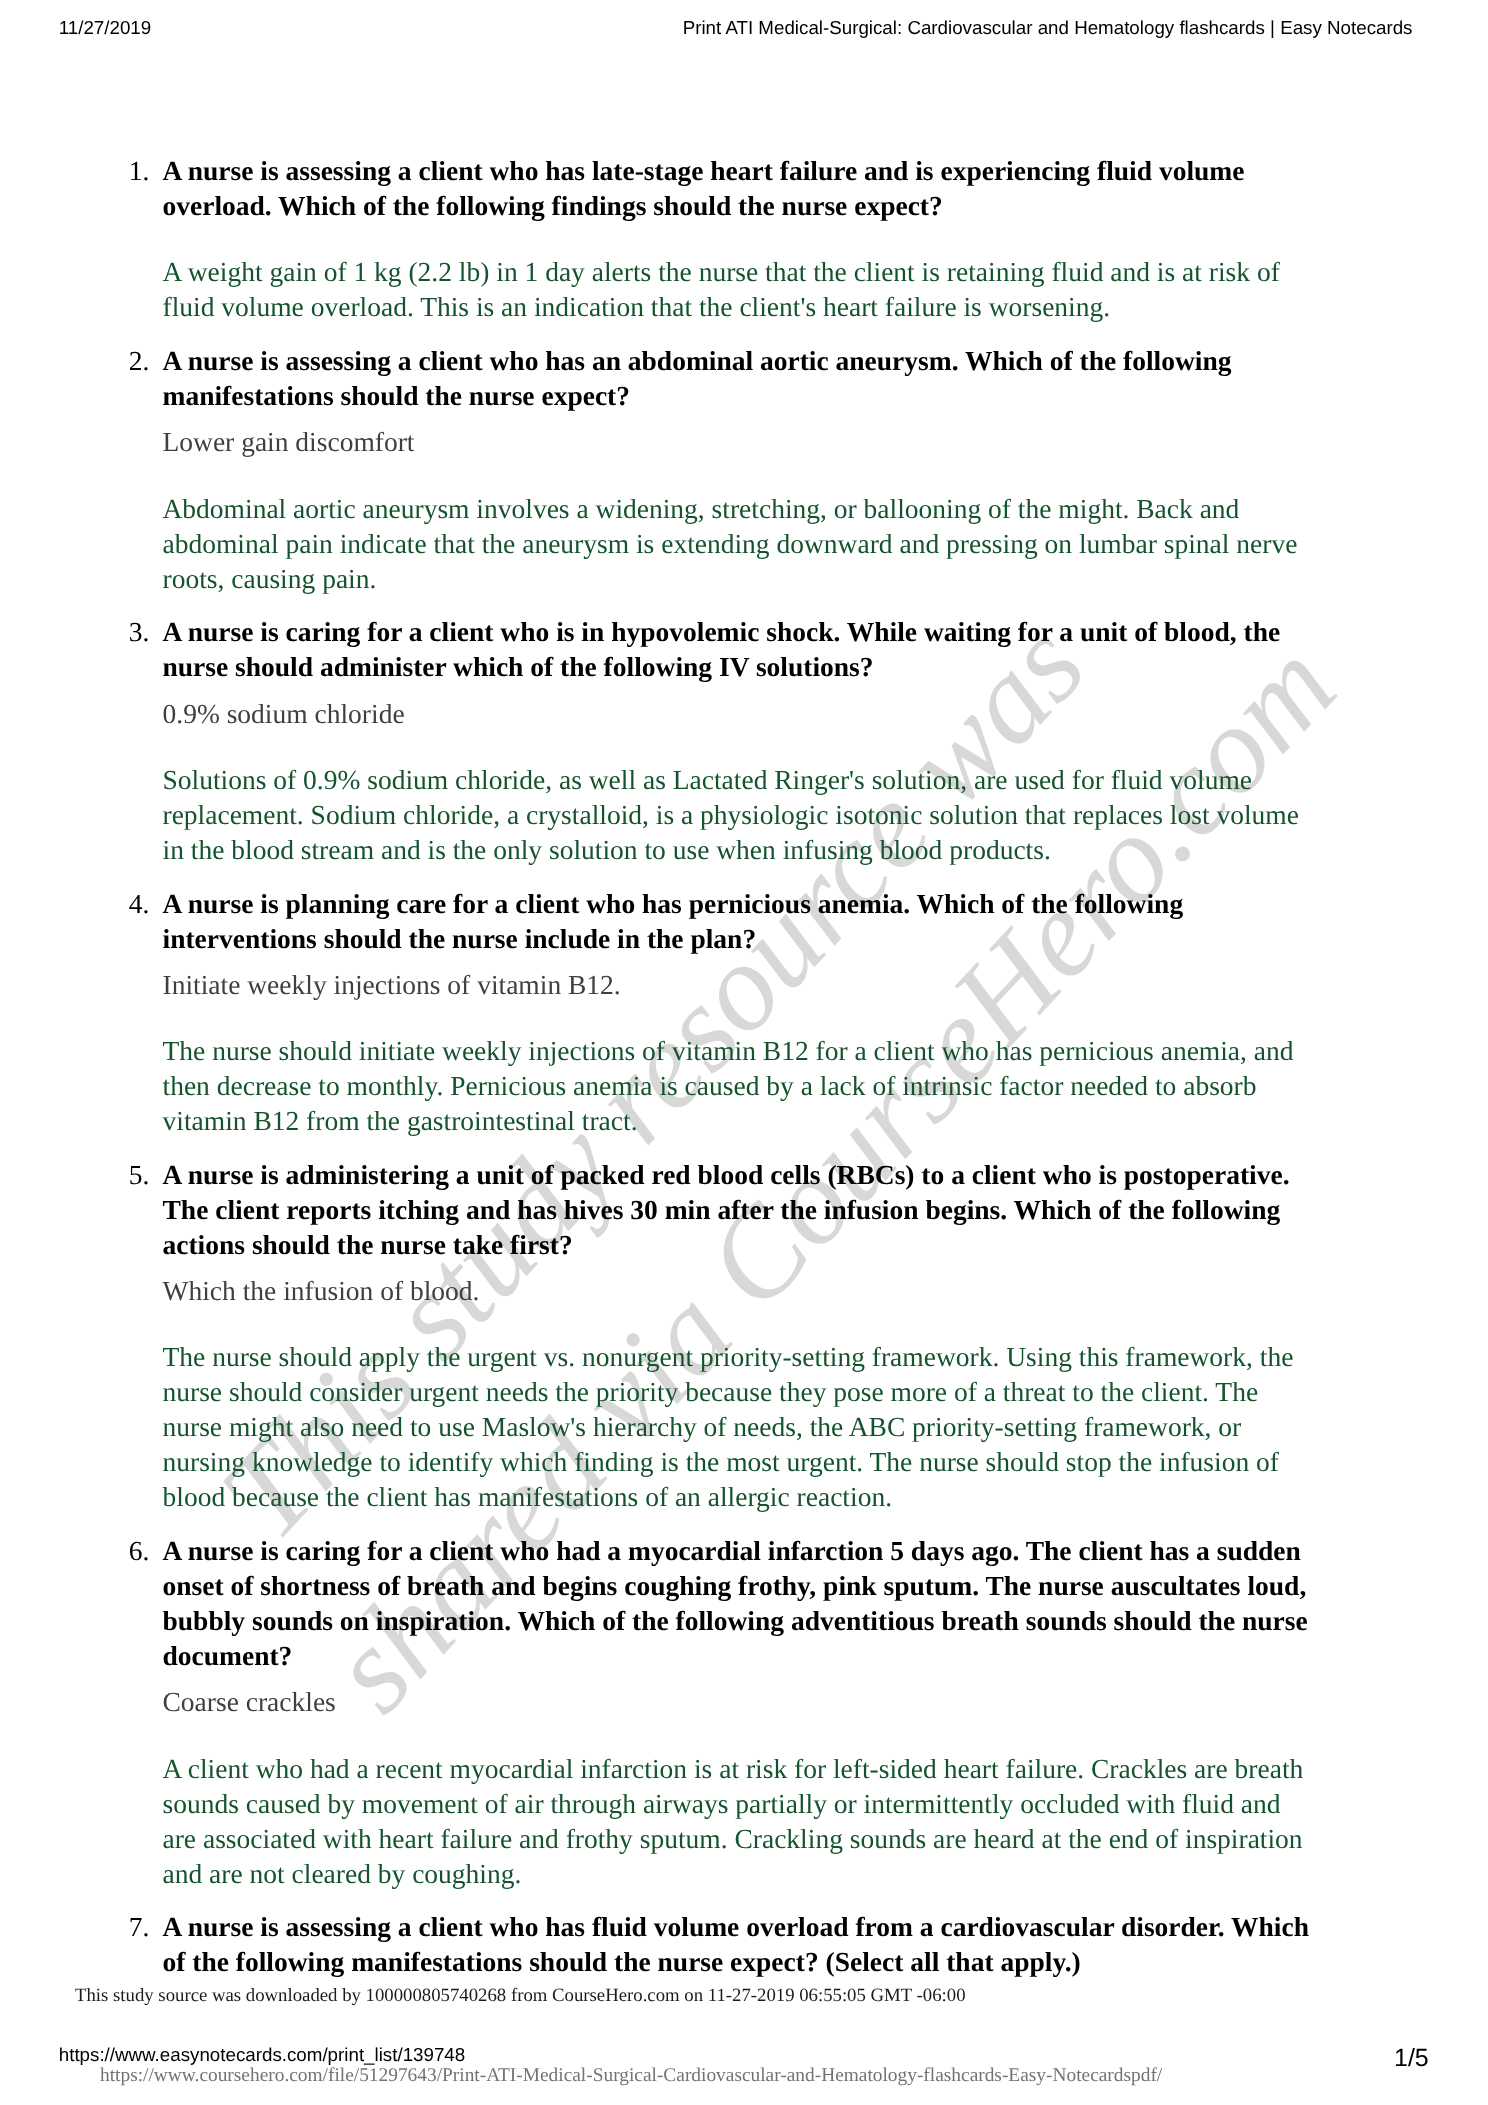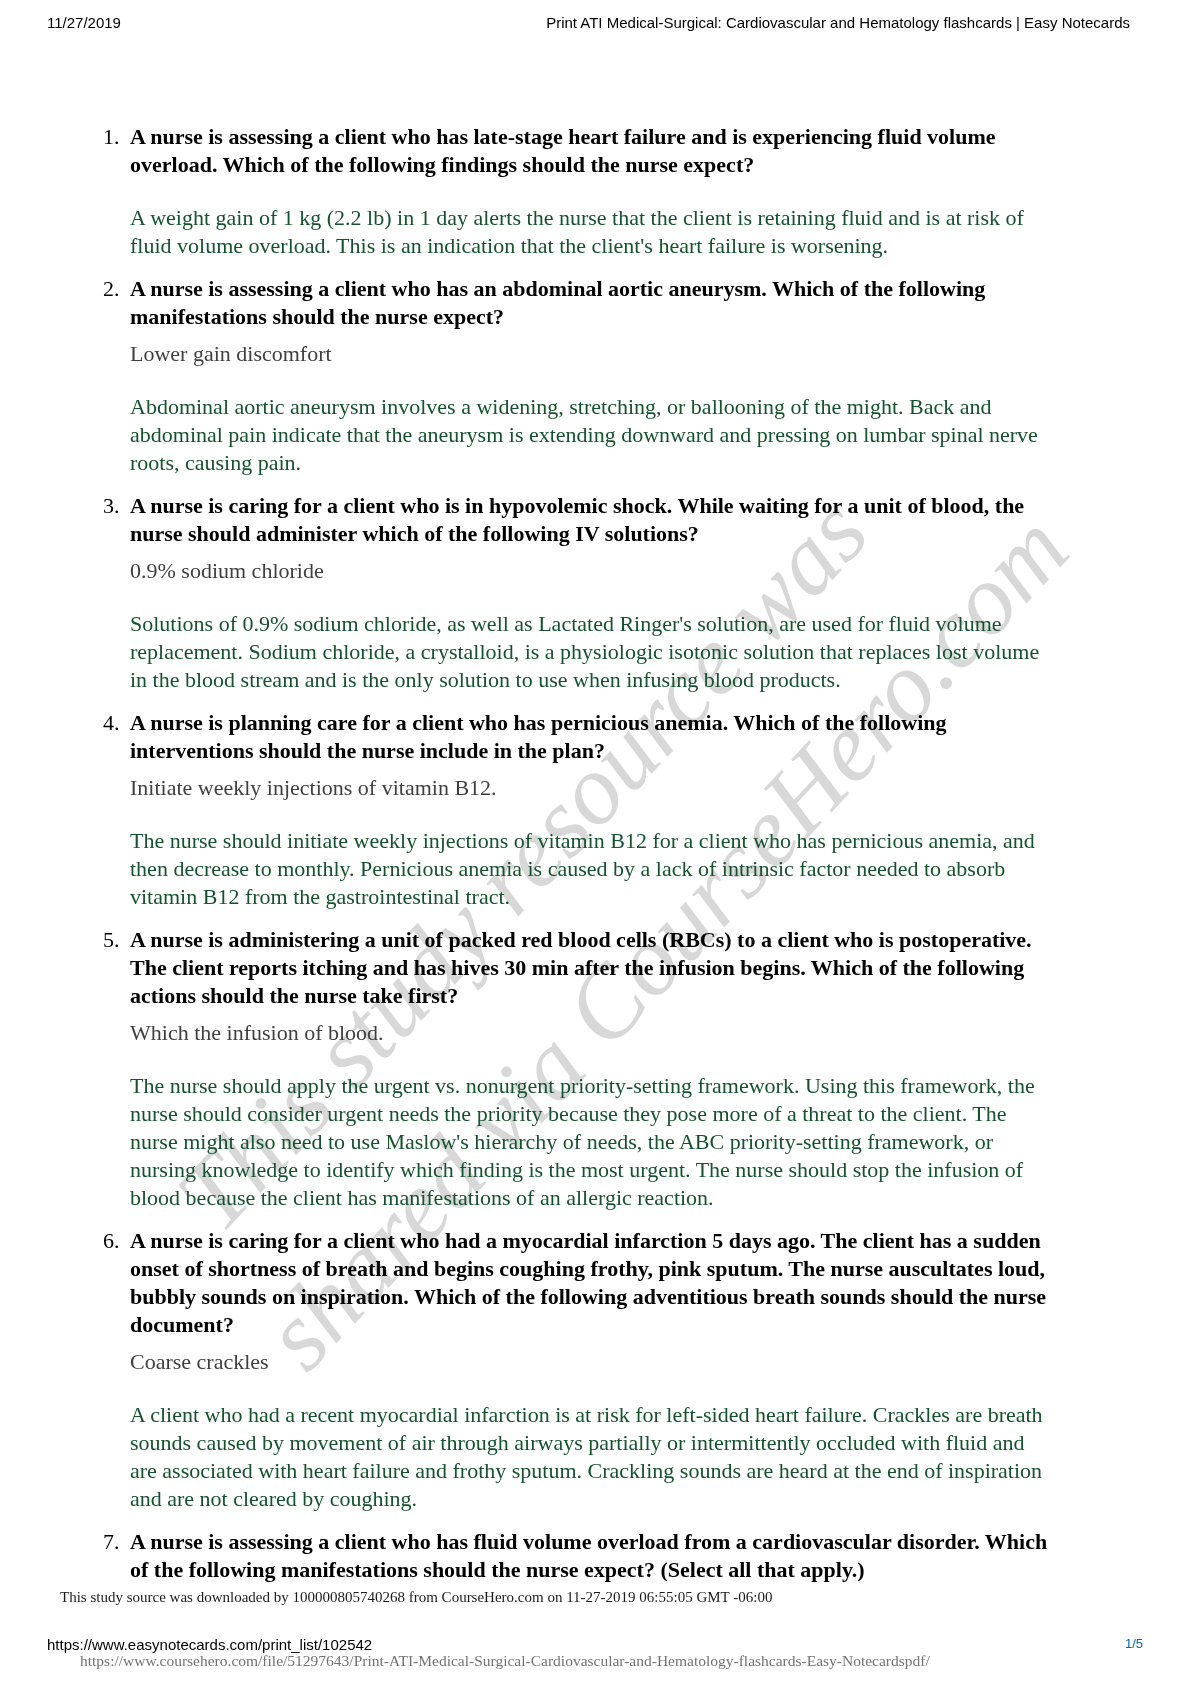--- a/index.html
+++ b/index.html
@@ -78,21 +78,21 @@
     z-index: 0; white-space: nowrap;
   }
   .footer-url {
     position: absolute; left: 47px; top: 1636px;
     font-family: "Liberation Sans", sans-serif;
     font-size: 15px; color: #000;
   }
   .footer-page {
     position: absolute; right: 47px; top: 1636px;
     font-family: "Liberation Sans", sans-serif;
-    font-size: 13px; color: #0369a1;
+    font-size: 20px; color: #000000;
   }
   .footer-source-url {
     position: absolute; left: 80px; top: 1652px;
     font-family: "Liberation Serif", serif;
     font-size: 15.5px; color: #737373;
     white-space: nowrap;
   }
 </style>
 </head>
 <body>
@@ -159,17 +159,17 @@
       <div class="qblock">
         <div class="qrow">
           <span class="qnum">7.</span>
           <span class="qtext">A nurse is assessing a client who has fluid volume overload from a cardiovascular disorder. Which of the following manifestations should the nurse expect? (Select all that apply.)</span>
         </div>
       </div>
     </div>
 
   <div class="download-note">This study source was downloaded by 100000805740268 from CourseHero.com on 11-27-2019 06:55:05 GMT -06:00</div>
 
-  <div class="footer-url">https://www.easynotecards.com/print_list/102542</div>
+  <div class="footer-url">https://www.easynotecards.com/print_list/139748</div>
   <div class="footer-page">1/5</div>
   <div class="footer-source-url">https://www.coursehero.com/file/51297643/Print-ATI-Medical-Surgical-Cardiovascular-and-Hematology-flashcards-Easy-Notecardspdf/</div>
 
 </div>
 
 </body></html>

